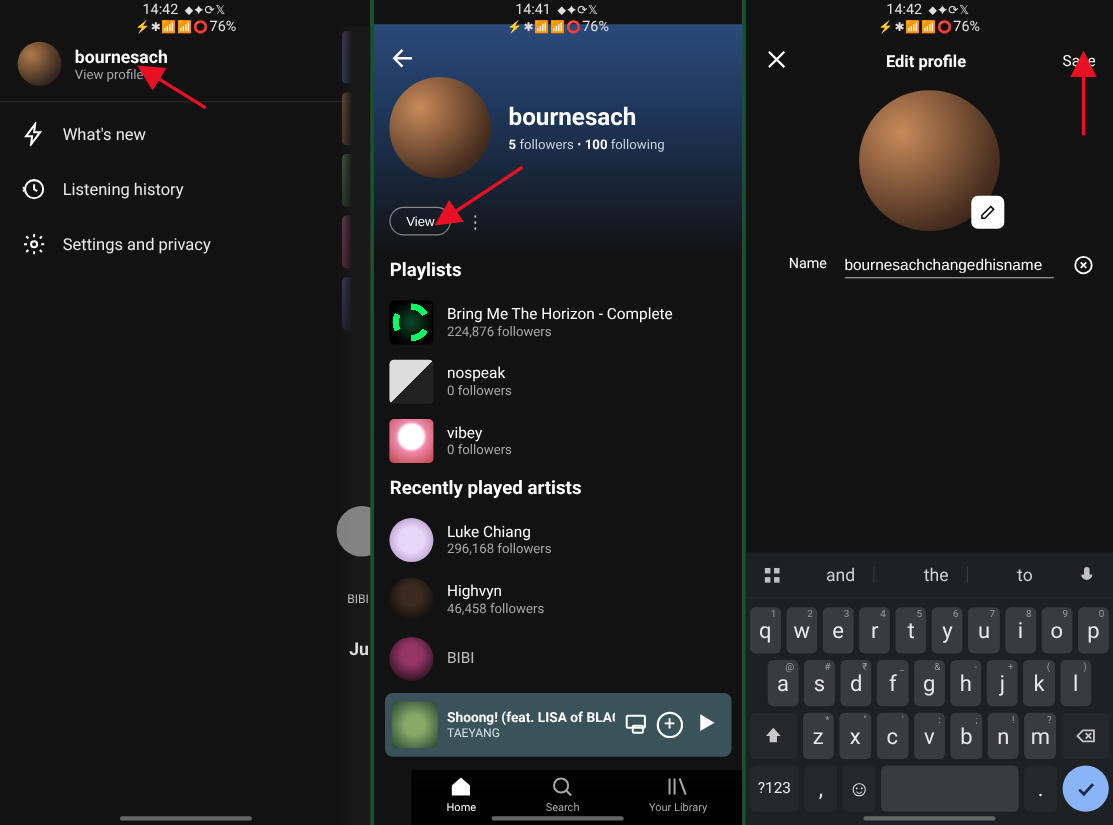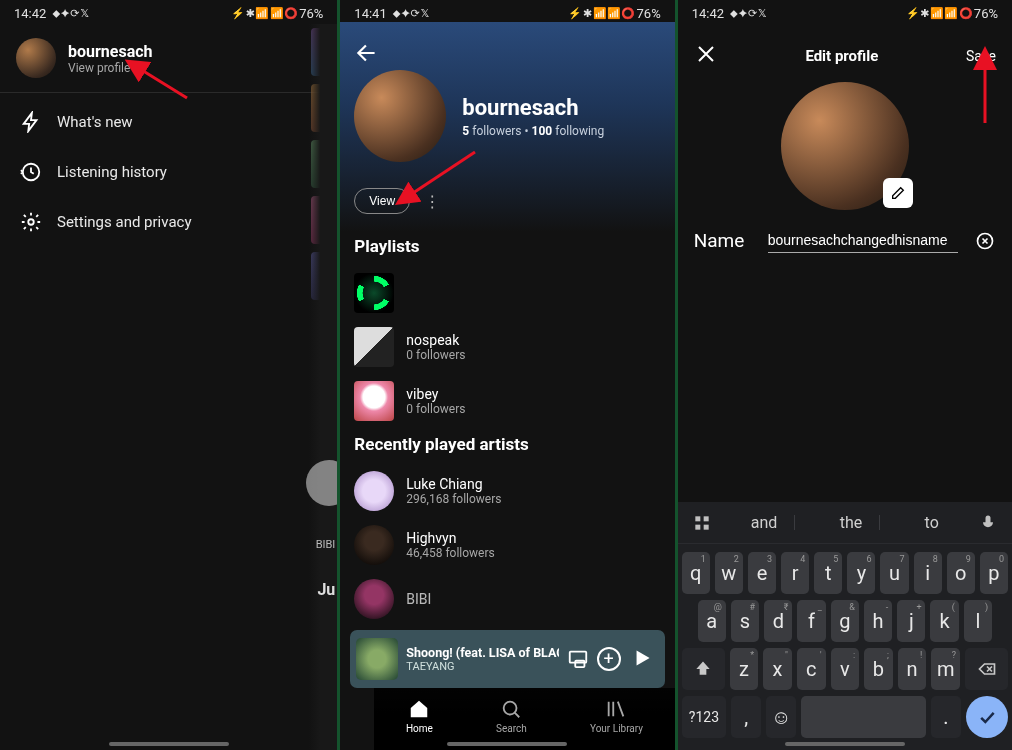--- a/index.html
+++ b/index.html
@@ -37,20 +37,21 @@
 
   
   .status-bar {
     height: 24px;
     display: flex;
     justify-content: space-between;
     align-items: center;
     padding: 2px 14px 0;
     font-size: 13px;
     color: #e0e0e0;
+    flex-direction: column;
   }
   .status-bar .left, .status-bar .right { display:flex; align-items:center; gap:2px;}
   .status-bar .left span { margin-right: 4px; }
   .battery { font-weight: 400; font-size: 13px; }
   .status-icons { letter-spacing: -1px; font-size: 11px; }
 
   
   .p1-profile {
     display:flex; align-items:center; gap:12px; padding:14px 16px;
   }
@@ -122,38 +123,38 @@
     padding:0 10px 0 6px; gap:8px;
   }
   .player-thumb{width:42px;height:42px;border-radius:5px;background:radial-gradient(circle,#8a6 30%,#243);}
   .player-texts{flex:1;overflow:hidden;}
   .player-title{font-size:12.5px;font-weight:700;white-space:nowrap;}
   .player-artist{font-size:11px;color:#d0e0dd;}
   .player-icon svg{width:22px;height:22px;fill:#fff;}
   .player-play svg{width:26px;height:26px;fill:#fff;}
   .player-plus{width:24px;height:24px;border:2px solid #fff;border-radius:50%;display:flex;align-items:center;justify-content:center;font-size:18px;line-height:1;}
 
-  .nav-bar{position:absolute;bottom:0;left:0;right:0;height:62px;background:linear-gradient(to top,#000 60%,rgba(0,0,0,.85));display:flex;justify-content:space-around;align-items:center;padding-bottom:6px;margin-left:34px;}
+  .nav-bar{position:absolute;bottom:0;left:0;right:0;height:50px;background:linear-gradient(to top,#000 60%,rgba(0,0,0,.85));display:flex;justify-content:space-around;align-items:center;padding-bottom:6px;margin-left:34px;}
   .nav-item{display:flex;flex-direction:column;align-items:center;gap:3px;color:#fff;}
   .nav-item svg{width:22px;height:22px;fill:#fff;}
   .nav-item.dim{color:var(--text-dim);}
   .nav-item.dim svg{fill:none;stroke:var(--text-dim);stroke-width:2;}
   .nav-label{font-size:10px;}
 
   
   .p3-top{position:absolute;top:42px;left:0;right:0;display:flex;align-items:center;justify-content:space-between;padding:0 16px;}
   .p3-close svg{width:24px;height:24px;stroke:#fff;stroke-width:2;fill:none;}
   .p3-title{font-size:15px;font-weight:700;}
   .p3-save{font-size:14px;color:#fff;}
   .p3-avatar-wrap{position:absolute;top:82px;left:50%;transform:translateX(-50%);width:128px;height:128px;}
   .p3-avatar{width:128px;height:128px;border-radius:50%;background: radial-gradient(circle at 30% 30%, #c88a5a, #4a3020 70%, #201810);}
   .p3-edit-btn{position:absolute;bottom:2px;right:-4px;width:30px;height:30px;background:#fff;border-radius:6px;display:flex;align-items:center;justify-content:center;}
   .p3-edit-btn svg{width:16px;height:16px;stroke:#000;fill:none;stroke-width:2;}
   .p3-name-row{position:absolute;top:228px;left:16px;right:16px;display:flex;align-items:center;gap:16px;}
-  .p3-name-label{font-size:19px;color:#fff;width:58px;}
+  .p3-name-label{font-size:13px;color:#fff;width:58px;text-align:right;}
   .p3-name-input{flex:1;border:none;border-bottom:1px solid #aaa;background:transparent;color:#fff;font-size:14px;padding:4px 0;}
   .p3-clear{width:22px;height:22px;display:flex;align-items:center;justify-content:center;}
   .p3-clear svg{width:20px;height:20px;stroke:#fff;fill:none;stroke-width:2;}
 
   
   .keyboard{position:absolute;bottom:0;left:0;right:0;height:248px;background:#1f2023;display:flex;flex-direction:column;}
   .kb-top{height:42px;display:flex;align-items:center;padding:0 6px;gap:0;border-bottom:1px solid #2a2b2f;}
   .kb-icon-btn{width:36px;height:36px;border-radius:50%;display:flex;align-items:center;justify-content:center;color:#d0d0d0;}
   .kb-icon-btn svg{width:20px;height:20px;fill:#c0c0c0;}
   .kb-sug{flex:1;display:flex;justify-content:space-around;color:#d0d0d0;font-size:16px;}
@@ -271,20 +272,24 @@
   </div>
   <div class="p2-actions">
     <button class="btn-outline">View</button>
     <span class="more-dots">⋮</span>
   </div>
 
   <div class="p2-body">
     <div class="section-title">Playlists</div>
     <div class="list-item">
         <div class="thumb t1"></div>
+        <div class="item-texts">
+          <div class="item-title">Bring Me The Horizon - Complete</div>
+          <div class="item-sub">224,876 followers</div>
+        </div>
       </div>
     <div class="list-item">
         <div class="thumb t2"></div>
         <div class="item-texts">
           <div class="item-title">nospeak</div>
           <div class="item-sub">0 followers</div>
         </div>
       </div>
     <div class="list-item">
         <div class="thumb t3"></div>

